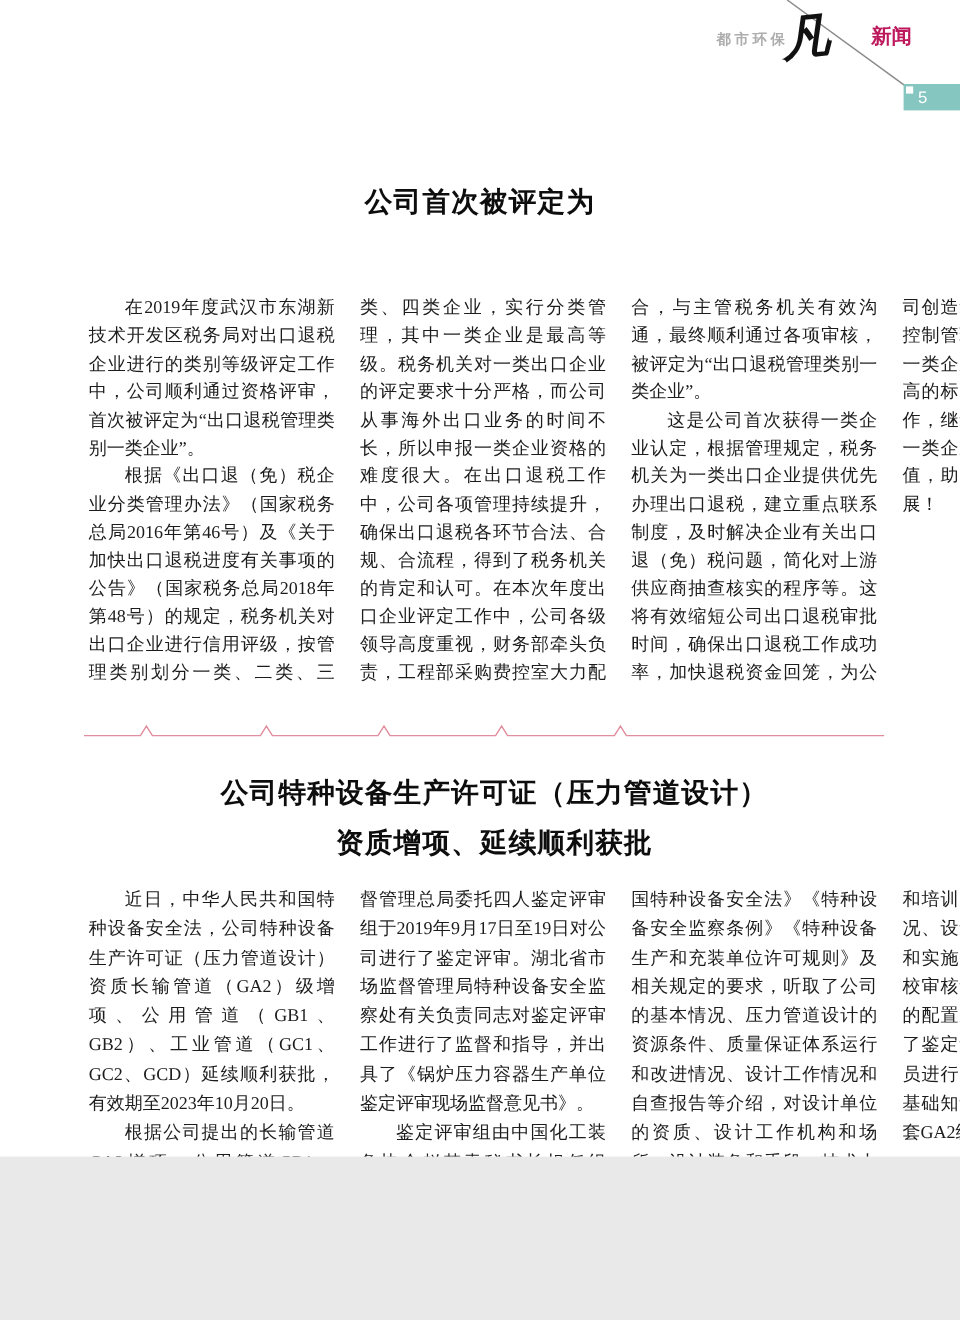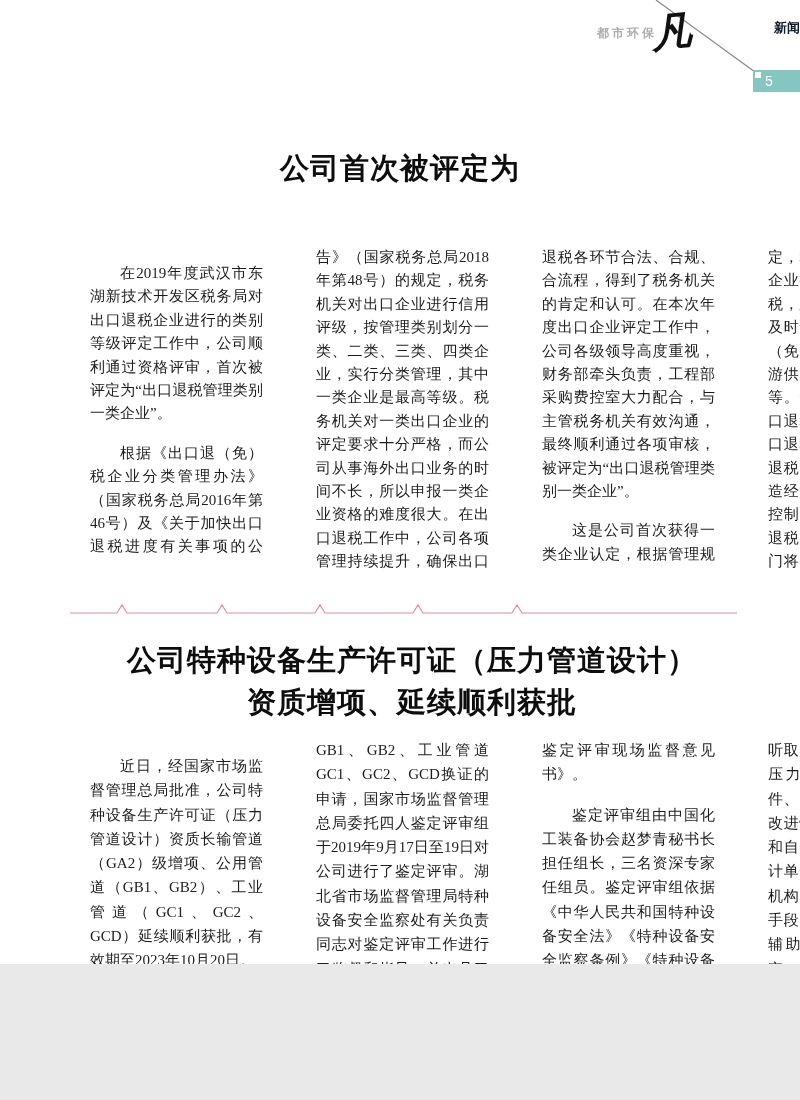--- a/index.html
+++ b/index.html
@@ -22,53 +22,53 @@
     position:absolute;left:651px;top:12px;
     font-family:"DejaVu Serif", serif;
     font-size:40px;font-weight:bold;font-style:italic;
     transform:rotate(-6deg);
     color:#111;line-height:1;
   }
   .header-line{position:absolute;left:0;top:0;}
   .section-label{
     position:absolute;left:726px;top:19px;
     font-family:"Liberation Sans", sans-serif;
-    font-size:13px;font-weight:bold;color:#0f172a;margin-left:48px;
+    font-size:17px;font-weight:bold;color:#be185d;
   }
   .page-num-box{
     position:absolute;left:753px;top:70px;width:47px;height:22px;
     display:flex;align-items:center;
   }
   .page-num{
     font-family:"Liberation Sans", sans-serif;
     font-size:14px;color:#ffffff;padding-left:12px;font-weight:300;
   }
   .corner-square{
     position:absolute;left:755px;top:72px;width:6px;height:6px;
     background:#ffffff;z-index:2;
   }
   
   .article-title{
     position:absolute;left:0;width:800px;
     text-align:center;
     font-family:"Liberation Sans", sans-serif;
-    font-weight:700;font-size:29px;line-height:42px;color:#0d0d0d;
+    font-weight:700;font-size:23px;line-height:42px;color:#0d0d0d;
     letter-spacing:1px;
   }
   .t1{top:147px;}
   .t2{top:639px;padding-left:12px;}
   .article-body{
     position:absolute;left:74px;width:657px;
     column-count:3;column-gap:21px;
     font-size:15px;text-align:justify;
     color:#1c1c1c;
   }
   .b1{top:246px;height:332px;line-height:23.4px;}
   .b2{top:738px;height:300px;line-height:24.3px;}
-  .article-body p{margin:16px;text-indent:2em;}
+  .article-body p{margin:0;text-indent:2em;}
   .signature{
     text-align:right;text-indent:0;
     font-weight:bold;
     font-family:"Liberation Sans", sans-serif;
     font-size:15px;
   }
   .divider{position:absolute;left:70px;top:602px;}
 </style>
 </head>
 <body>
@@ -102,18 +102,18 @@
   <svg class="divider" width="667" height="16" viewBox="0 0 667 16">
     <path d="M0,11 H47 L52,3 L57,11 H147 L152,3 L157,11 H245 L250,3 L255,11 H343 L348,3 L353,11 H442 L447,3 L452,11 H667" fill="none" stroke="#e08e9e" stroke-width="1.2"></path>
   </svg>
 
   <div class="article-title t2">
     <div>公司特种设备生产许可证（压力管道设计）</div>
     <div>资质增项、延续顺利获批</div>
   </div>
 
   <div class="article-body b2">
-    <p>近日，经国家市场监督管理总局批准，公司特种设备生产许可证（压力管道设计）资质长输管道（GA2）级增项、公用管道（GB1、GB2）、工业管道（GC1、GC2、GCD）延续顺利获批，有效期至2023年10月20日。</p>
+    <p>近日，中华人民共和国特种设备安全法，公司特种设备生产许可证（压力管道设计）资质长输管道（GA2）级增项、公用管道（GB1、GB2）、工业管道（GC1、GC2、GCD）延续顺利获批，有效期至2023年10月20日。</p>
     <p>根据公司提出的长输管道GA2增项、公用管道GB1、GB2、工业管道GC1、GC2、GCD换证的申请，国家市场监督管理总局委托四人鉴定评审组于2019年9月17日至19日对公司进行了鉴定评审。湖北省市场监督管理局特种设备安全监察处有关负责同志对鉴定评审工作进行了监督和指导，并出具了《锅炉压力容器生产单位鉴定评审现场监督意见书》。</p>
     <p>鉴定评审组由中国化工装备协会赵梦青秘书长担任组长，三名资深专家任组员。鉴定评审组依据《中华人民共和国特种设备安全法》《特种设备安全监察条例》《特种设备生产和充装单位许可规则》及相关规定的要求，听取了公司的基本情况、压力管道设计的资源条件、质量保证体系运行和改进情况、设计工作情况和自查报告等介绍，对设计单位的资质、设计工作机构和场所、设计装备和手段、技术力量、计算机辅助设计和计算机出图率、各级设计人员的条件和培训考核情况、人员变动情况、设计质量保证体系的建立和实施、设计文件质量、设计校审核记录、有关法规和标准的配置及执行情况等方面进行了鉴定评审；对设计、校核人员进行了两个小时的压力管道基础知识书面考试，并结合一套GA2级试设</p>
   </div>
 
 </div>
 
 </body></html>

